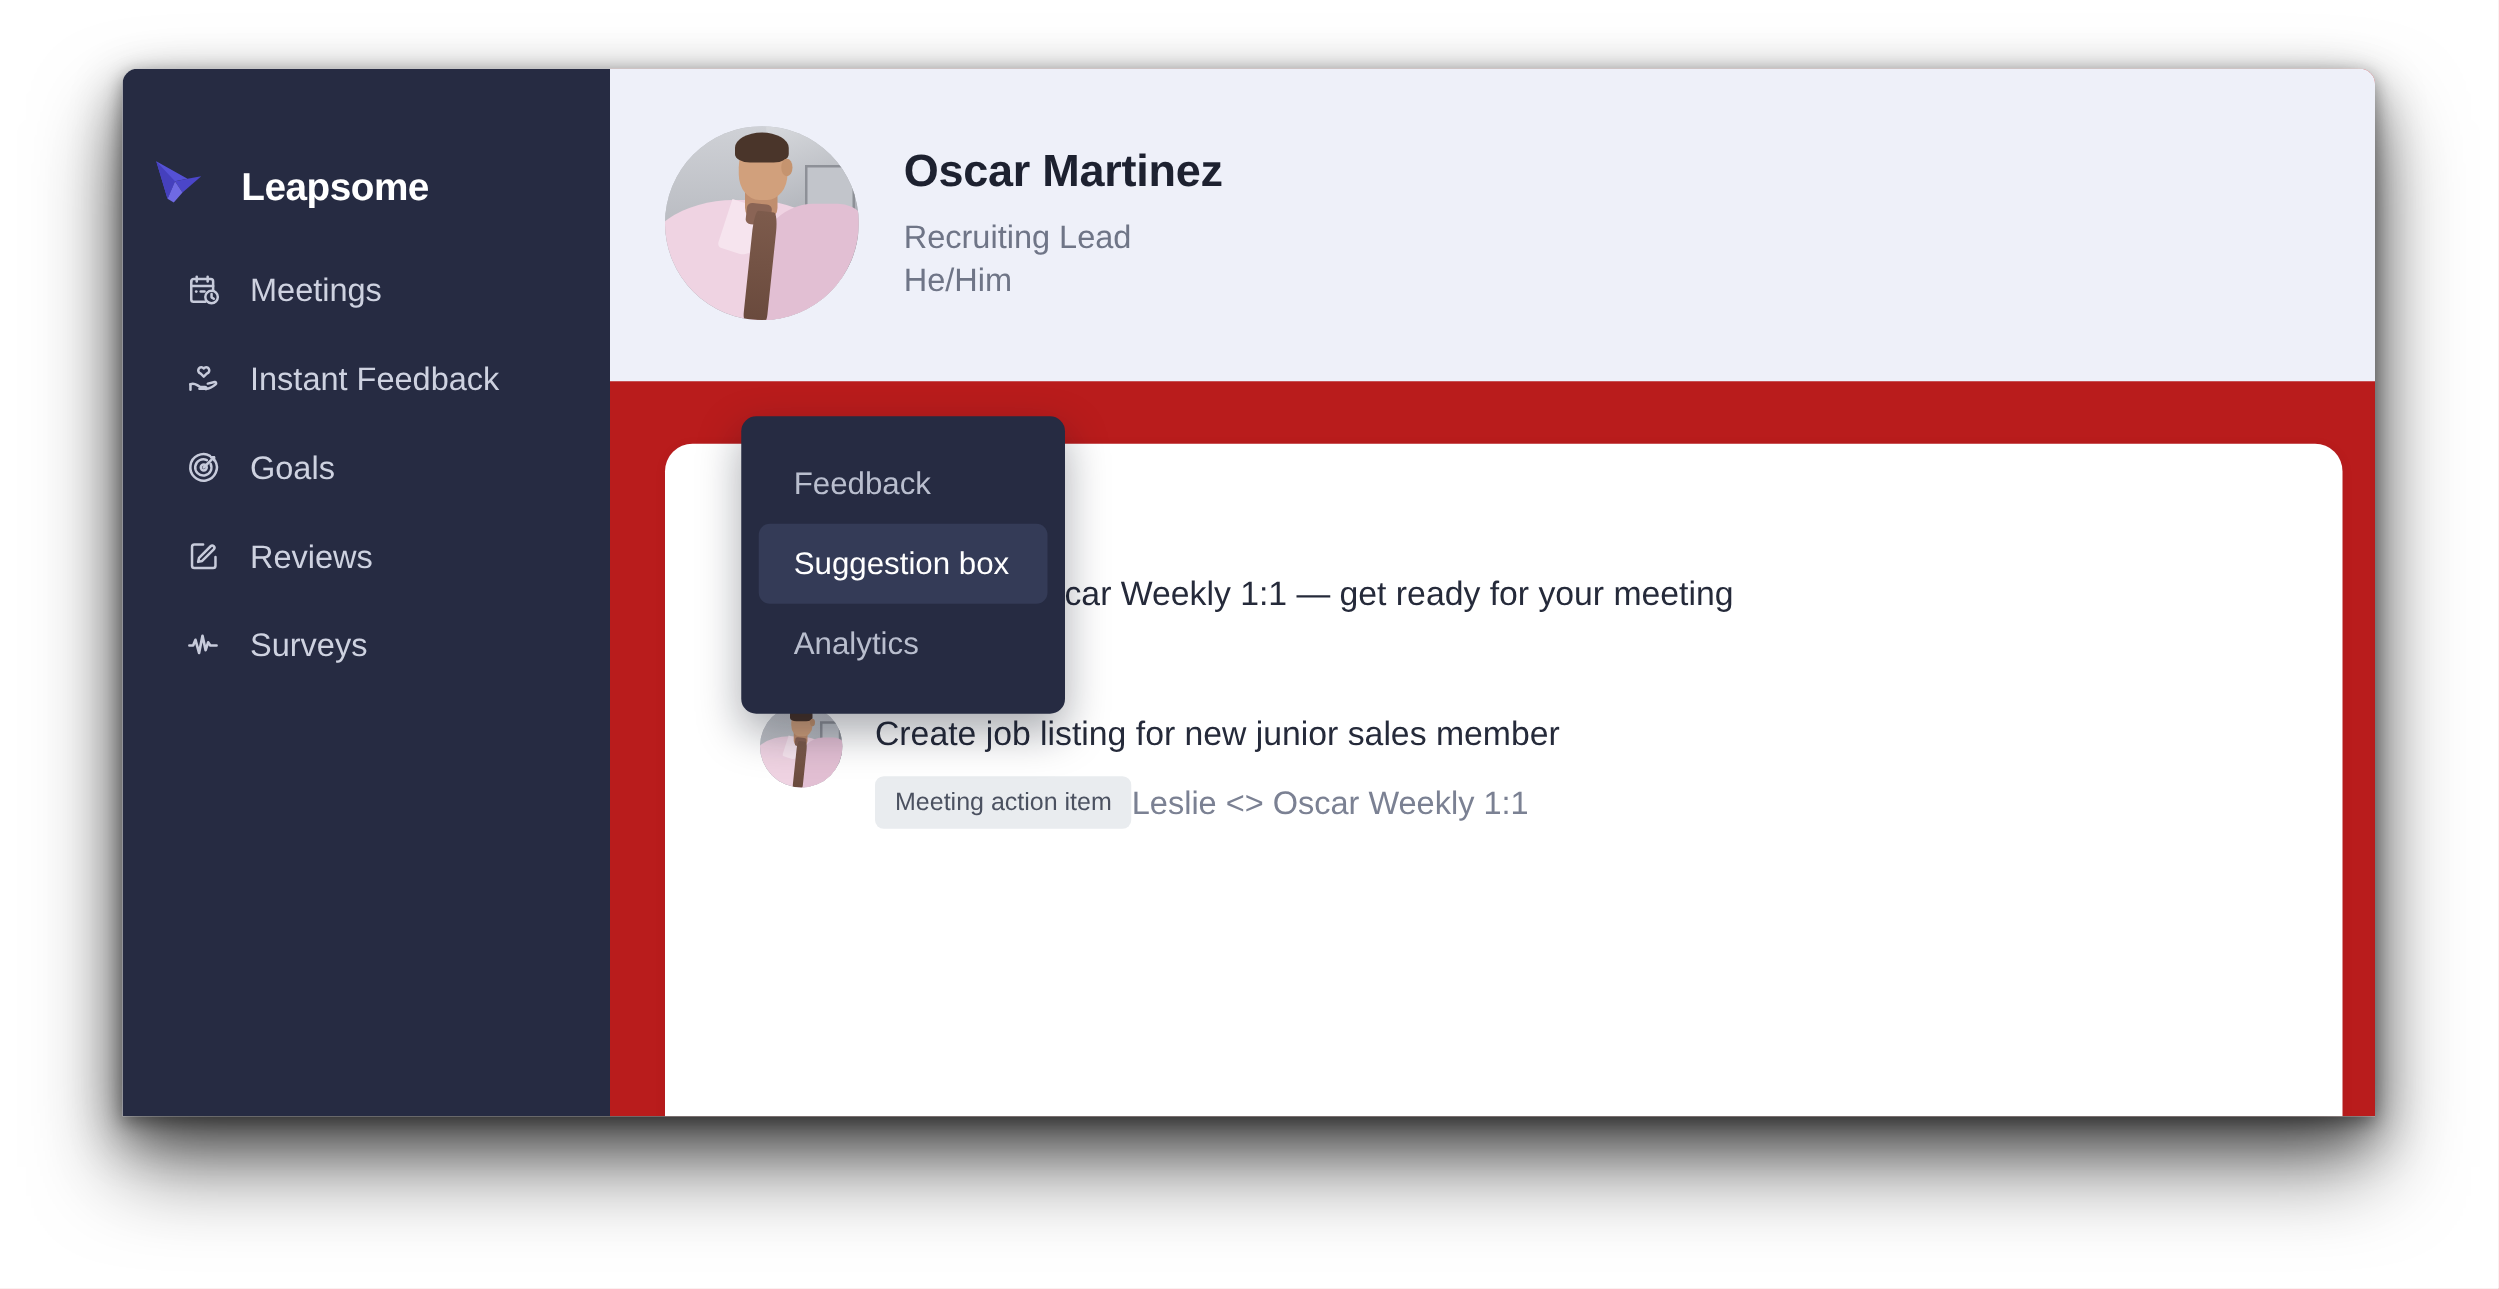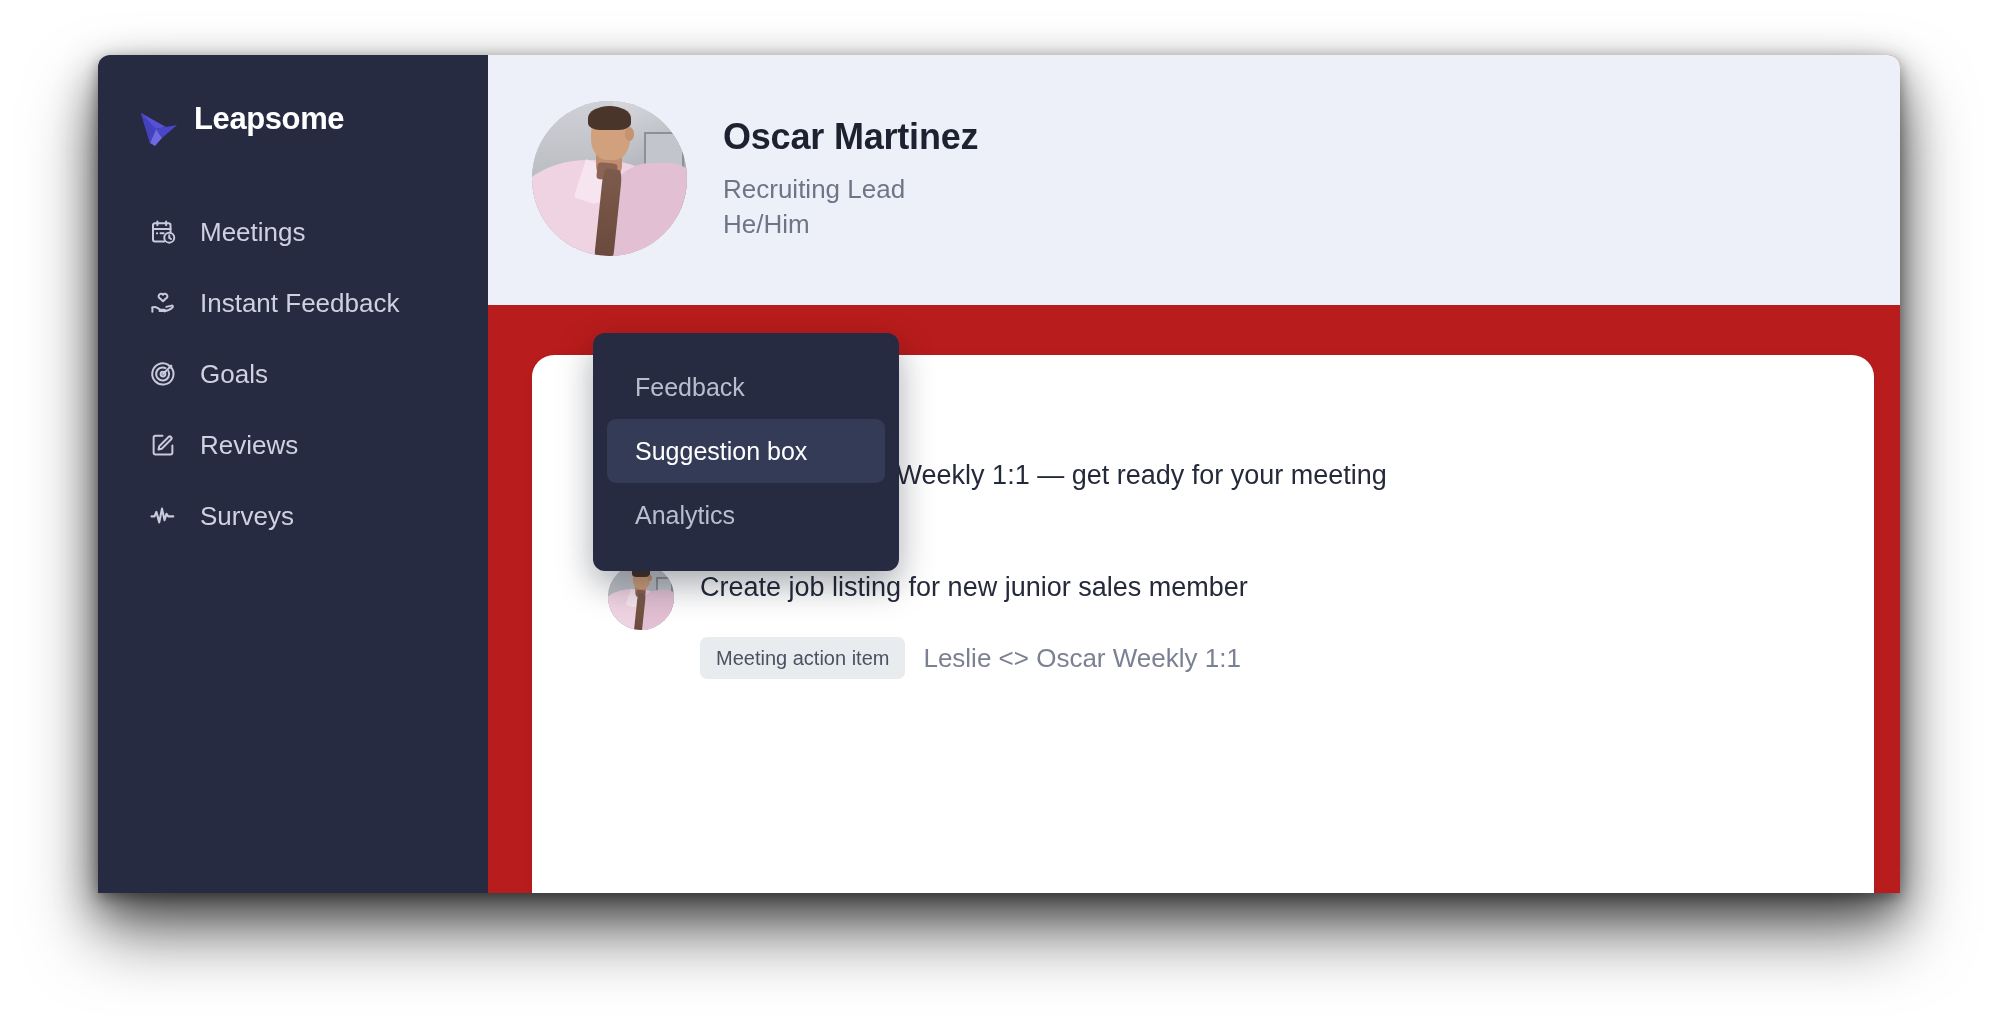--- a/index.html
+++ b/index.html
@@ -38,23 +38,23 @@
     width: 390px;
     flex: 0 0 390px;
     background: #262b42;
     position: relative;
     padding-top: 30px;
     box-sizing: border-box;
   }
 
   .brand {
     display: flex;
-    align-items: flex-start;
-    gap: 12px;
-    padding: 18px 0 0 38px;
+    align-items: flex-end;
+    gap: 27px;
+    padding: 18px 0 0 22px;
     height: 80px;
     box-sizing: border-box;
   }
   .brand-mark {
     width: 46px;
     height: 46px;
     flex: 0 0 46px;
     display: block;
   }
   .brand-name {
@@ -173,22 +173,21 @@
   .feed-body { padding-top: 8px; }
   .feed-title {
     font-size: 27px;
     color: #252a3a;
     line-height: 1.3;
     white-space: nowrap;
   }
   .feed-sub {
     display: flex;
     align-items: center;
-    gap: 18px;
-    margin-top: 32px;
+    margin-top: 16px;
   }
   .badge {
     background: #e9ecef;
     color: #4b5160;
     font-size: 20px;
     border-radius: 7px;
     padding: 11px 16px;
     line-height: 1;
     white-space: nowrap;
   }
@@ -196,21 +195,21 @@
     font-size: 26px;
     color: #7b8193;
     white-space: nowrap;
   }
 
   
   .dropdown {
     position: absolute;
     left: 495px;
     top: 278px;
-    width: 306px;
+    width: 259px;
     background: #262b42;
     border-radius: 12px;
     padding: 22px 0 24px 0;
     box-shadow: 0 14px 34px rgba(10,14,30,0.35);
     z-index: 50;
   }
   .dropdown-item {
     height: 64px;
     display: flex;
     align-items: center;

